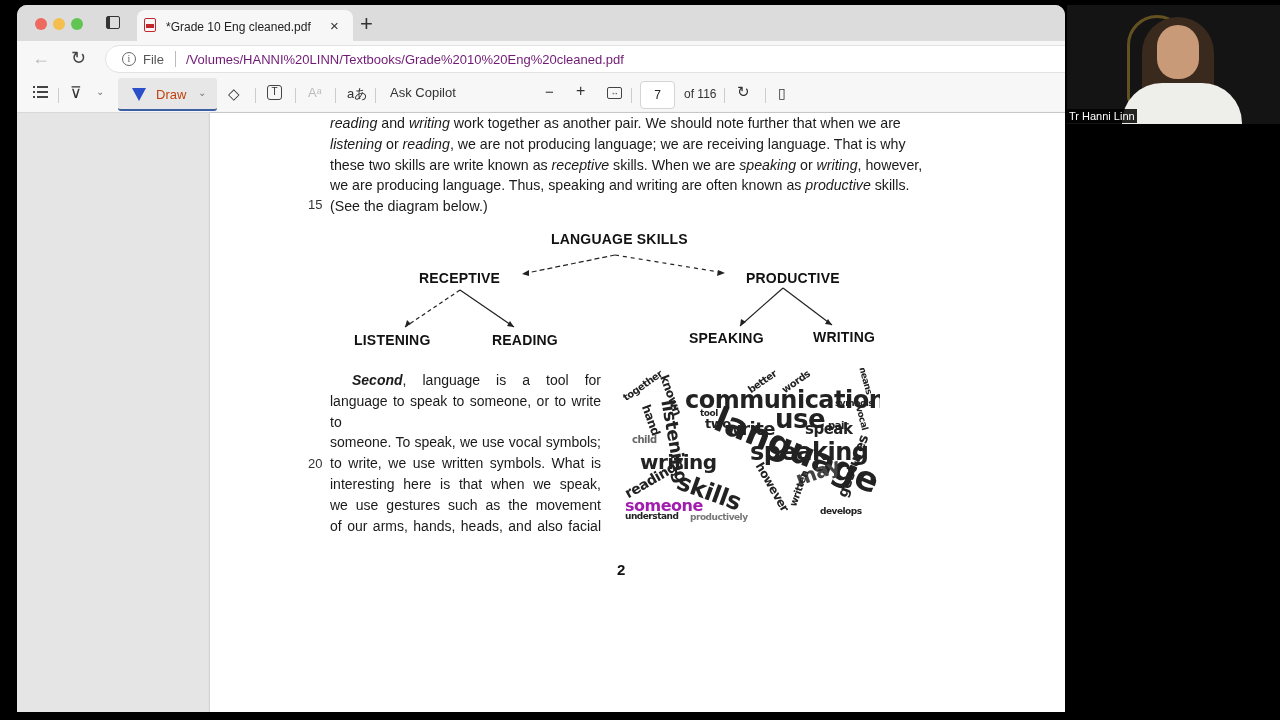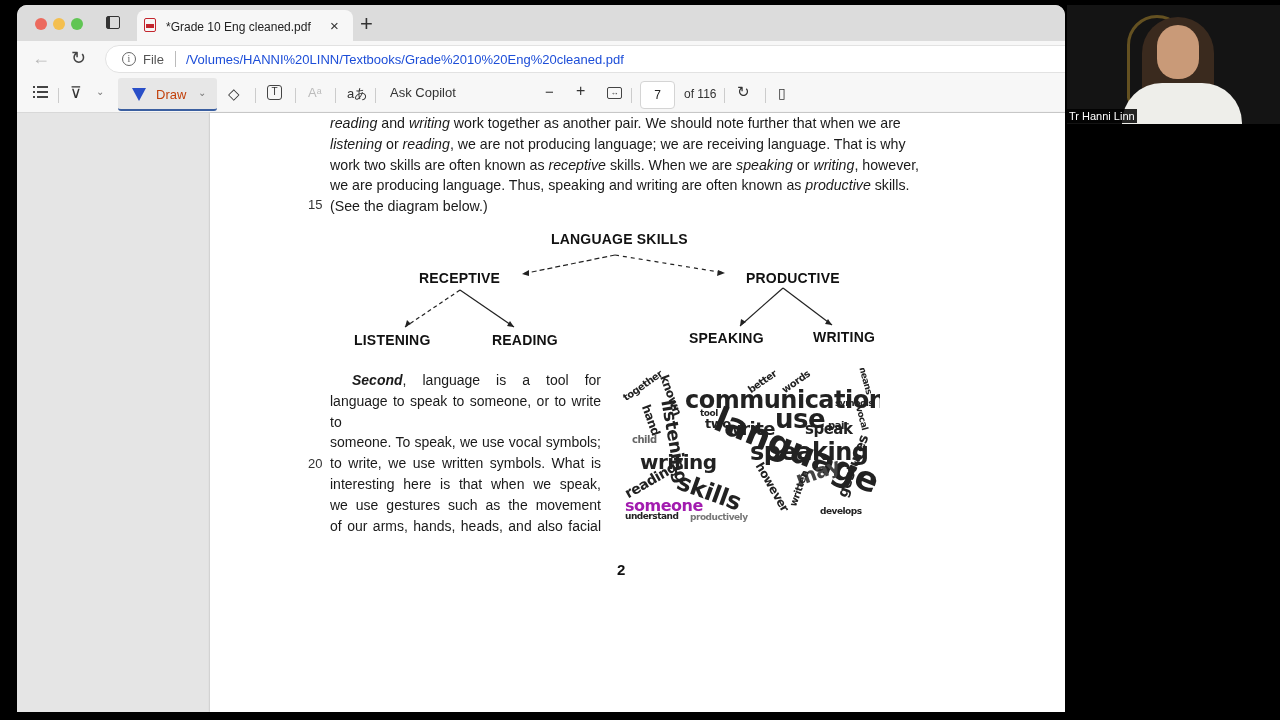--- a/index.html
+++ b/index.html
@@ -24,21 +24,21 @@
   .new-tab { position: absolute; left: 343px; top: 6px; font-size: 22px; color: #333; font-weight: 300; }
 
   
   .navbar { position: absolute; left: 0; top: 36px; width: 100%; height: 36px; background: #f7f7f7; }
   .nav-back { position: absolute; left: 15px; top: 7px; font-size: 18px; color: #b8b8b8; }
   .nav-reload { position: absolute; left: 54px; top: 6px; font-size: 18px; color: #444; }
   .addressbox { position: absolute; left: 88px; top: 4px; width: 990px; height: 28px; background: #fff; border: 1px solid #e2e2e2; border-radius: 14px; }
   .info-icon { position: absolute; left: 16px; top: 6px; width: 14px; height: 14px; border: 1.3px solid #666; border-radius: 50%; font-size: 10px; line-height: 12px; text-align: center; color: #666; font-family: "Liberation Serif", serif; }
   .addr-scheme { position: absolute; left: 37px; top: 6px; font-size: 13px; color: #555; }
   .addr-sep { position: absolute; left: 69px; top: 5px; width: 1px; height: 16px; background: #bbb; }
-  .addr-url { position: absolute; left: 80px; top: 6px; font-size: 13px; color: #1d4ed8; }
+  .addr-url { position: absolute; left: 80px; top: 6px; font-size: 13px; color: #701a75; }
   .zoom-icon { position: absolute; left: 963px; top: 7px; width: 12px; height: 12px; border: 1.2px solid #888; border-radius: 50%; font-size: 9px; line-height: 9px; text-align: center; color: #888; }
 
   
   .pdftool { position: absolute; left: 0; top: 72px; width: 100%; height: 36px; background: #f7f7f7; border-bottom: 1px solid #d8d8d8; }
   .tb-item { position: absolute; top: 8px; font-size: 13px; color: #333; }
   .tb-sep { position: absolute; top: 11px; width: 1px; height: 15px; background: #ccc; }
   .toc-icon { left: 16px; top: 9px; width: 15px; height: 12px; }
   .toc-icon i { display: block; height: 2px; background: #444; margin-bottom: 3px; margin-left: 4px; position: relative; }
   .toc-icon i::before { content: ""; position: absolute; left: -4px; top: 0; width: 2px; height: 2px; background: #444; }
   .draw-btn { position: absolute; left: 101px; top: 1px; width: 99px; height: 33px; background: #e7e7e7; border-radius: 3px; border-bottom: 2px solid #3b5fa0; }
@@ -146,21 +146,21 @@
   </div>
 
   <div class="viewer">
     <div class="right-strip"></div>
 
     <div class="page">
 
       <div class="para" id="intro">
           <span><em>reading</em><b style="font-weight: inherit;"> and </b><em>writing</em><b style="font-weight: inherit;"> work together as another pair. We should note further that when we are</b></span>
           <span><em>listening</em><b style="font-weight: inherit;"> or </b><em>reading</em><b style="font-weight: inherit;">, we are not producing language; we are receiving language. That is why</b></span>
-          <span><b style="font-weight: inherit;">work two skills are often known as </b><em>receptive</em><b style="font-weight: inherit;"> skills. When we are </b><em>speaking</em><b style="font-weight: inherit;"> or </b><em>writing</em><b style="font-weight: inherit;">, however,</b></span>
+          <span><b style="font-weight: inherit;">these two skills are write known as </b><em>receptive</em><b style="font-weight: inherit;"> skills. When we are </b><em>speaking</em><b style="font-weight: inherit;"> or </b><em>writing</em><b style="font-weight: inherit;">, however,</b></span>
           <span><b style="font-weight: inherit;">we are producing language. Thus, speaking and writing are often known as </b><em>productive</em><b style="font-weight: inherit;"> skills.</b></span>
           <span><b style="font-weight: inherit;">(See the diagram below.)</b></span>
         </div>
       <span class="line-num" style="left:98px; top:84px;">15</span>
 
       <svg class="diagram-svg" width="882" height="240">
         <g stroke="#222" stroke-width="1.2" fill="none">
           <path d="M405 142 L312 161" stroke-dasharray="5,3"></path>
           <path d="M405 142 L515 160" stroke-dasharray="4,4"></path>
           <path d="M250 177 L195 214" stroke-dasharray="4,3"></path>

